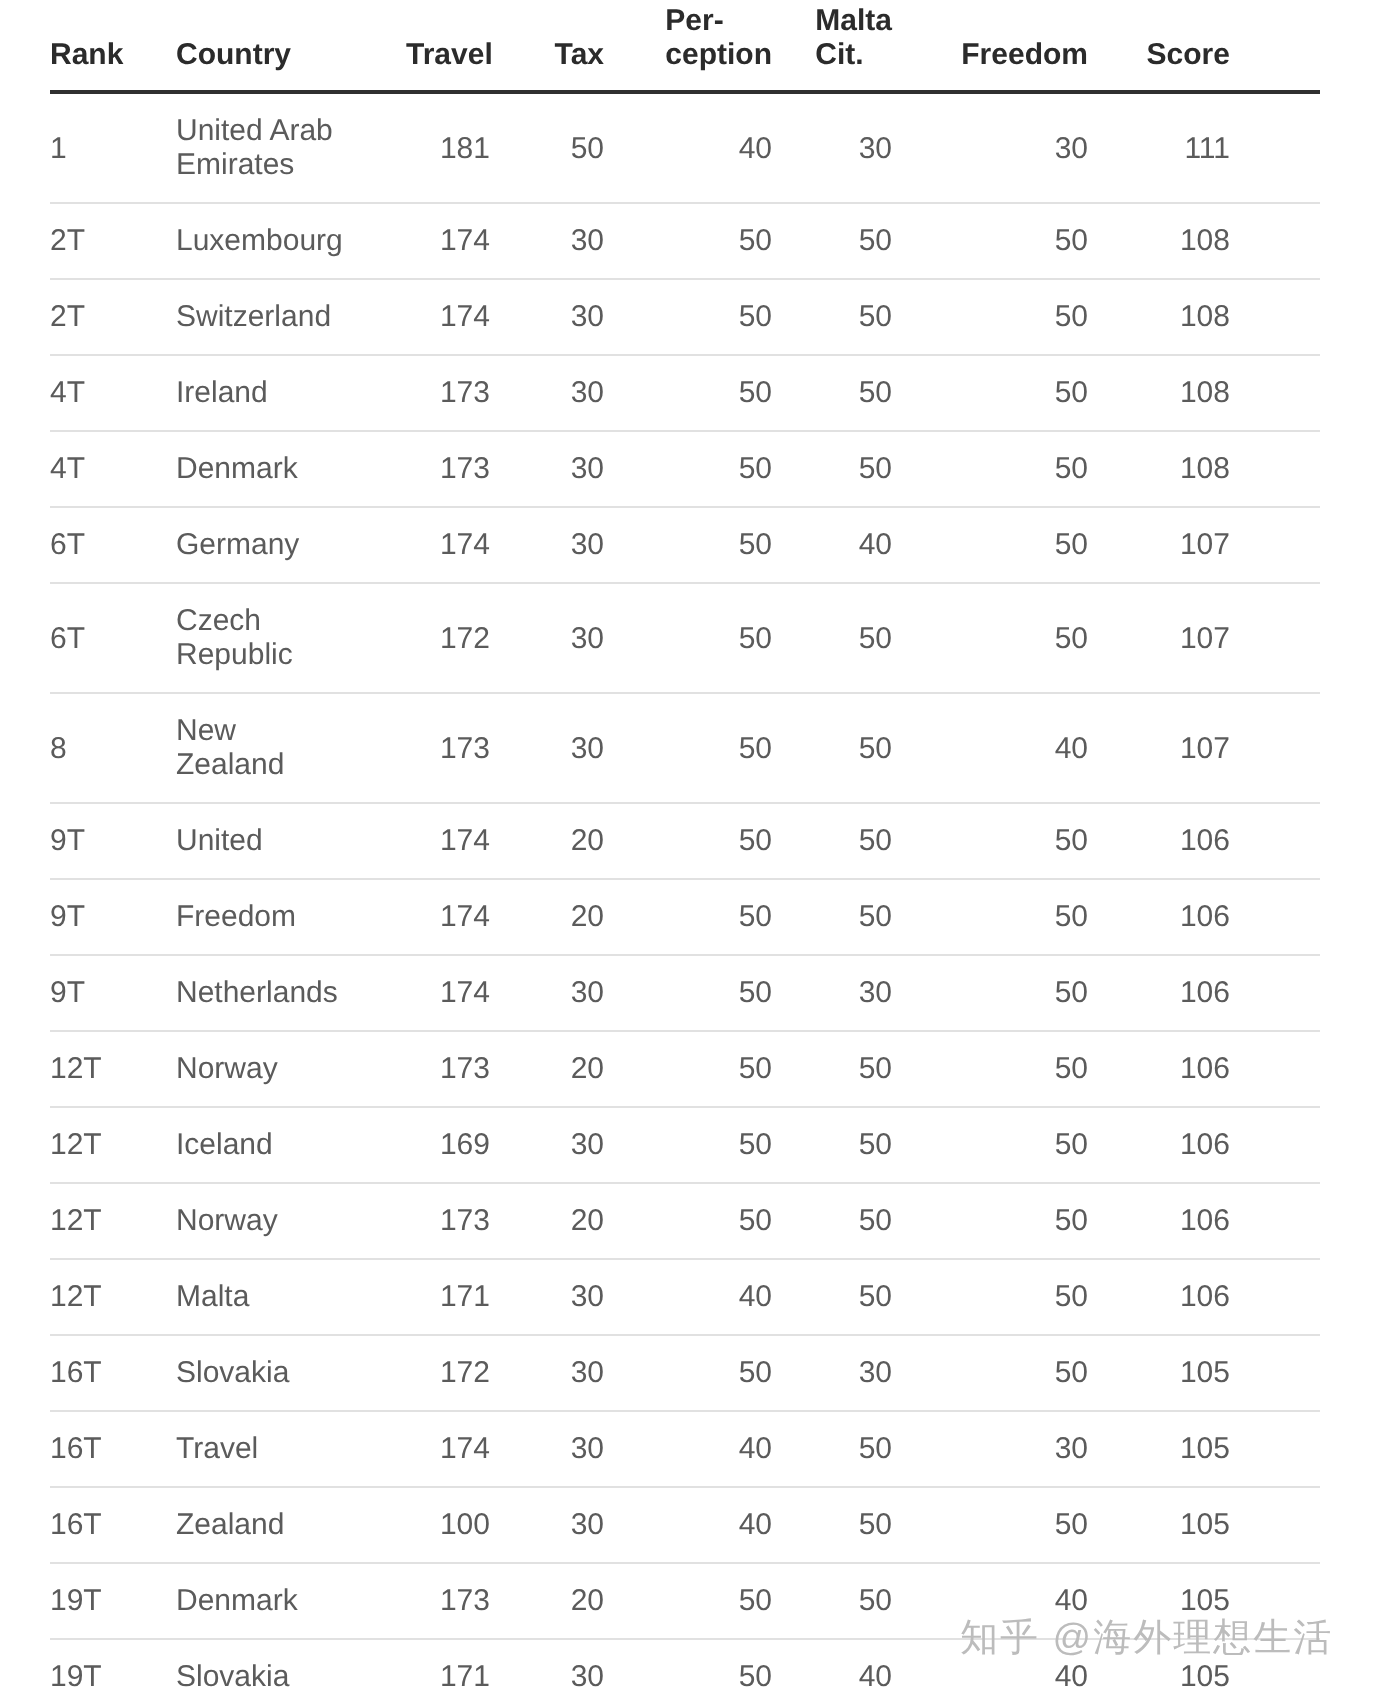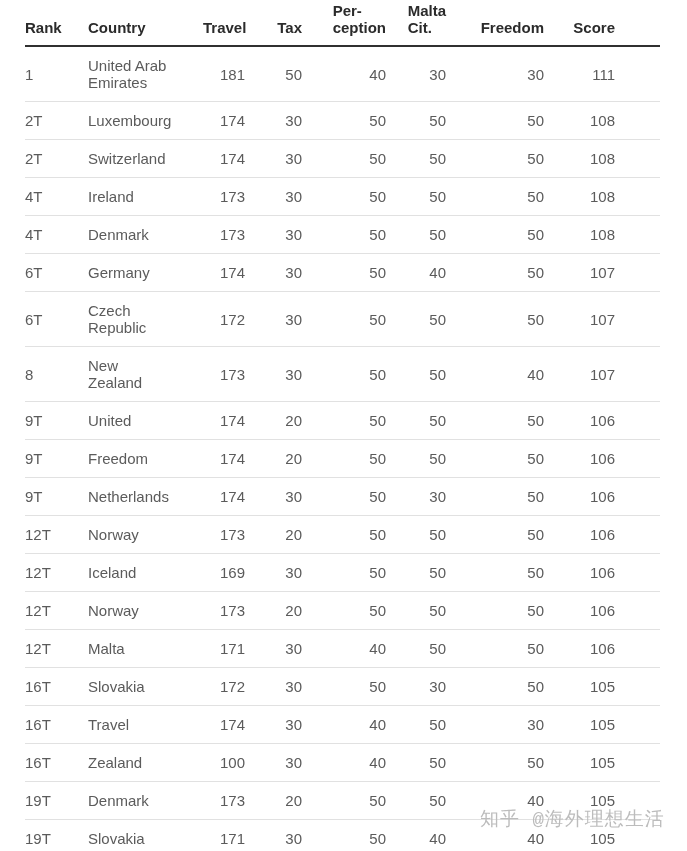--- a/index.html
+++ b/index.html
@@ -52,21 +52,21 @@
   .txt { text-align: left; margin-left: 44px; }
   th:last-child, td:last-child { padding-right: 45px; }
   .watermark {
     position: absolute;
     left: 480px;
     top: 806px;
     font-size: 19px;
     letter-spacing: 1px;
     color: #bcbcbc;
     white-space: nowrap;
-    font-family: Liberation Mono, monospace;
+    font-family: Liberation Sans, sans-serif;
     pointer-events: none;
   }
 </style>
 </head>
 <body>
 
 <div class="page">
   <table>
     <colgroup>
         <col style="width: 63px;">

